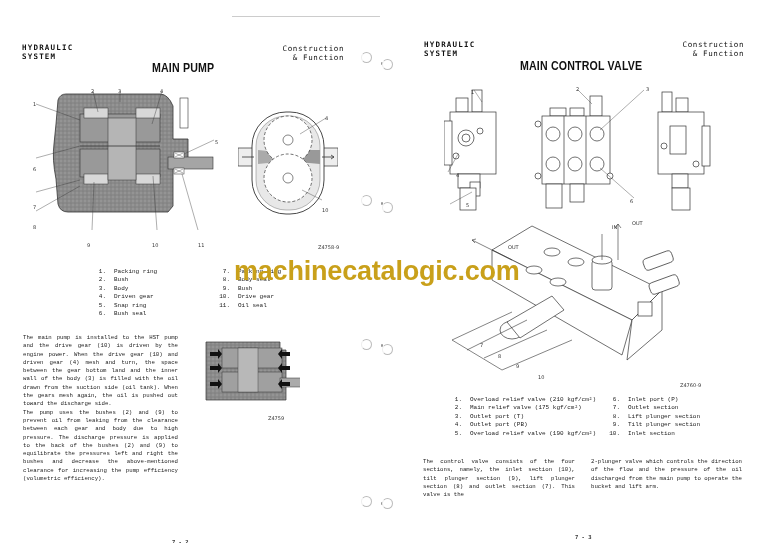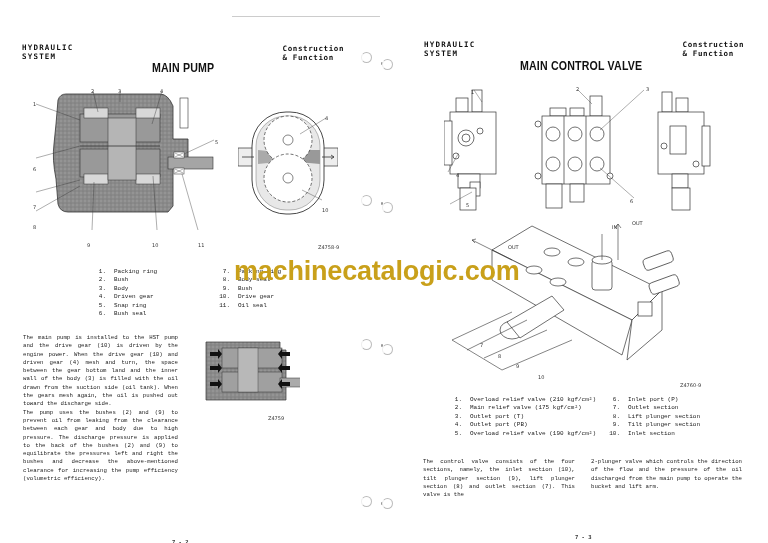--- a/index.html
+++ b/index.html
@@ -6,21 +6,21 @@
   html, body { width: 768px; height: 543px; background: #ffffff; overflow: hidden; }
   body { position: relative; font-family: "DejaVu Serif", serif; color: #222; }
 
   .page { position: absolute; top: 12px; height: 543px; background: #fff; }
   .page-left { left: 0; width: 384px; }
   .page-right { left: 384px; width: 384px; }
 
   .top-rule { position: absolute; top: 4px; left: 232px; width: 148px; height: 1px; background: #ccc; }
 
   .hdr-left { position: absolute; font-family: "DejaVu Sans Mono", monospace; font-weight: bold; font-size: 7.5px; letter-spacing: 1.2px; line-height: 9px; color: #111; }
-  .hdr-right { position: absolute; font-family: "DejaVu Sans Mono", monospace; font-weight: bold; font-size: 7.5px; letter-spacing: 0.6px; line-height: 9px; text-align: left; color: #111; }
+  .hdr-right { position: absolute; font-family: "DejaVu Sans Mono", monospace; font-weight: normal; font-size: 7.5px; letter-spacing: 0.6px; line-height: 9px; text-align: right; color: #111; }
   .page-title { position: absolute; font-family: "Liberation Sans", sans-serif; font-weight: bold; font-size: 12.5px; letter-spacing: 0.2px; transform: scaleX(0.85); transform-origin: left top; color: #111; }
 
   .punch { position: absolute; width: 11px; height: 11px; border-radius: 50%; border: 1px solid #bbb; border-left-color: #eee; background: transparent; }
   .dot { position: absolute; width: 2px; height: 3px; background: #999; border-radius: 1px; }
 
   .fig { position: absolute; }
   .fig-code { position: absolute; font-family: "DejaVu Sans", sans-serif; font-size: 5px; color: #333; }
   .callout { position: absolute; font-family: "DejaVu Sans", sans-serif; font-size: 5px; color: #333; }
 
   .parts { position: absolute; font-family: "Liberation Mono", monospace; font-size: 6px; line-height: 8.4px; color: #222; }

